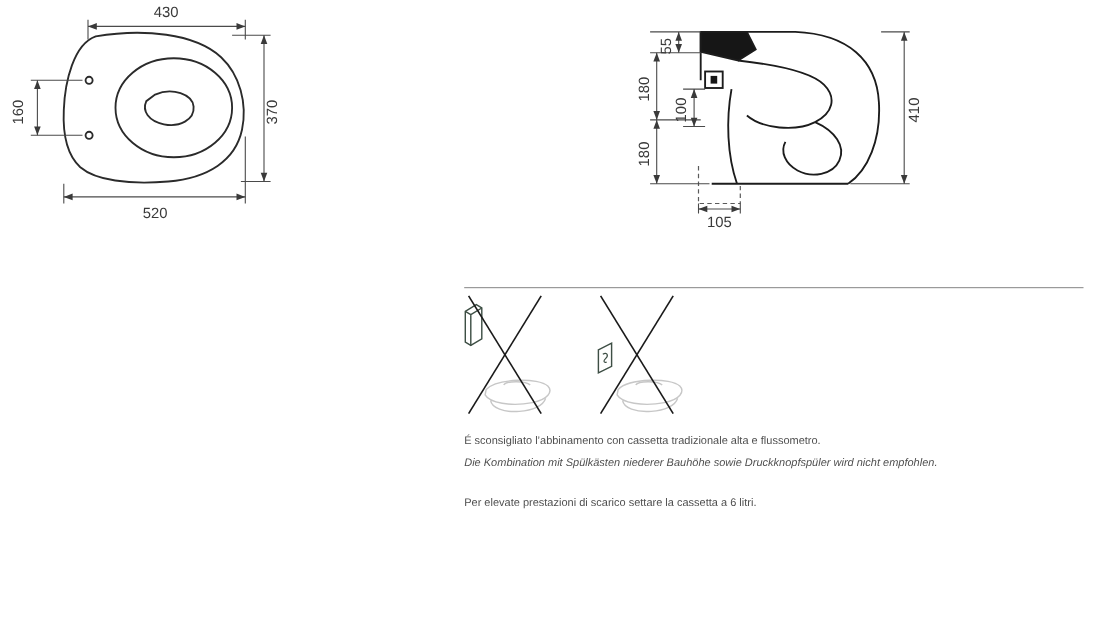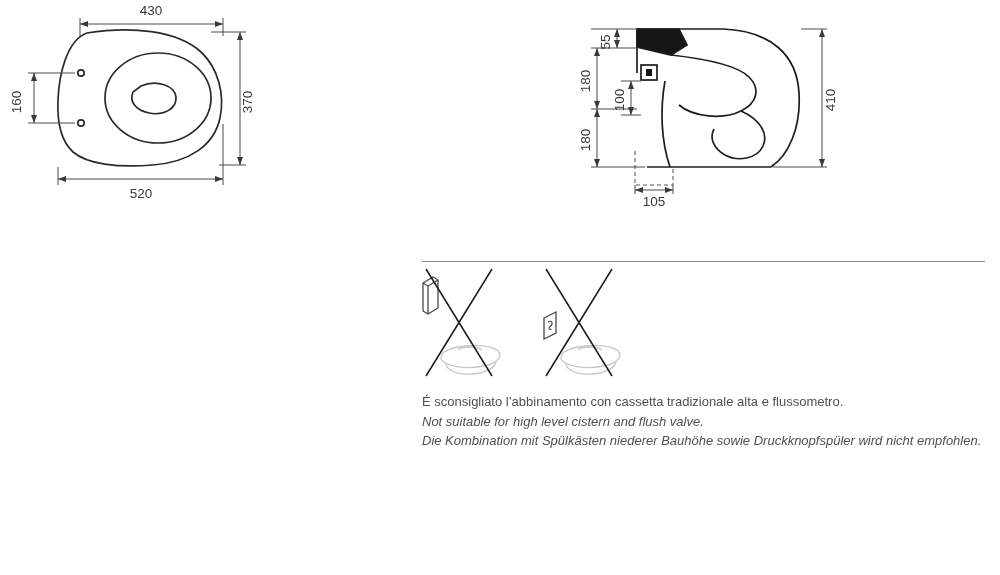--- a/index.html
+++ b/index.html
@@ -4,21 +4,21 @@
 <style>
   html,body{margin:0;padding:0;}
   body{
     width:1000px;height:575px;background:#ffffff;position:relative;overflow:hidden;
     font-family:"Liberation Sans", sans-serif;color:#4e4e4e;
   }
   .abs{position:absolute;}
   svg{display:block;}
   svg text{font-family:"Liberation Sans", sans-serif;fill:#3a3a3a;font-size:13.5px;}
   .divider{position:absolute;left:422px;top:261px;width:563px;height:1px;background:#8f8f8f;}
-  .notes{position:absolute;left:422px;top:392px;width:566px;font-size:13px;line-height:19.6px;color:#4f4f4f;}
+  .notes{position:absolute;left:422px;top:392px;width:566px;font-size:10px;line-height:19.6px;color:#4f4f4f;}
   .notes p{margin:0;}
   .notes .it{font-style:italic;}
   .block2{margin-top:17px;}
 </style>
 </head>
 <body>
 
 <svg class="abs" style="left:5px;top:2px;" width="270" height="210" viewBox="0 0 270 210">
   <defs>
     <marker id="aE" markerWidth="9" markerHeight="7" refX="8.5" refY="3.5" orient="auto" markerUnits="userSpaceOnUse">
@@ -154,17 +154,17 @@
   </g>
 
   <g stroke="#1a1a1a" stroke-width="1.5">
     <line x1="8" y1="3" x2="74" y2="110"></line>
     <line x1="74" y1="3" x2="8" y2="110"></line>
   </g>
 </svg>
 
 <div class="notes">
   <p>É sconsigliato l’abbinamento con cassetta tradizionale alta e flussometro.</p>
-  <p class="it">Not suitable for high level cistern and flush valve.</p>
   <p class="it">Die Kombination mit Spülkästen niederer Bauhöhe sowie Druckknopfspüler wird nicht empfohlen.</p>
   <div class="block2">
+    <p>Per elevate prestazioni di scarico settare la cassetta a 6 litri.</p>
   </div>
 </div>
 
 </body></html>

